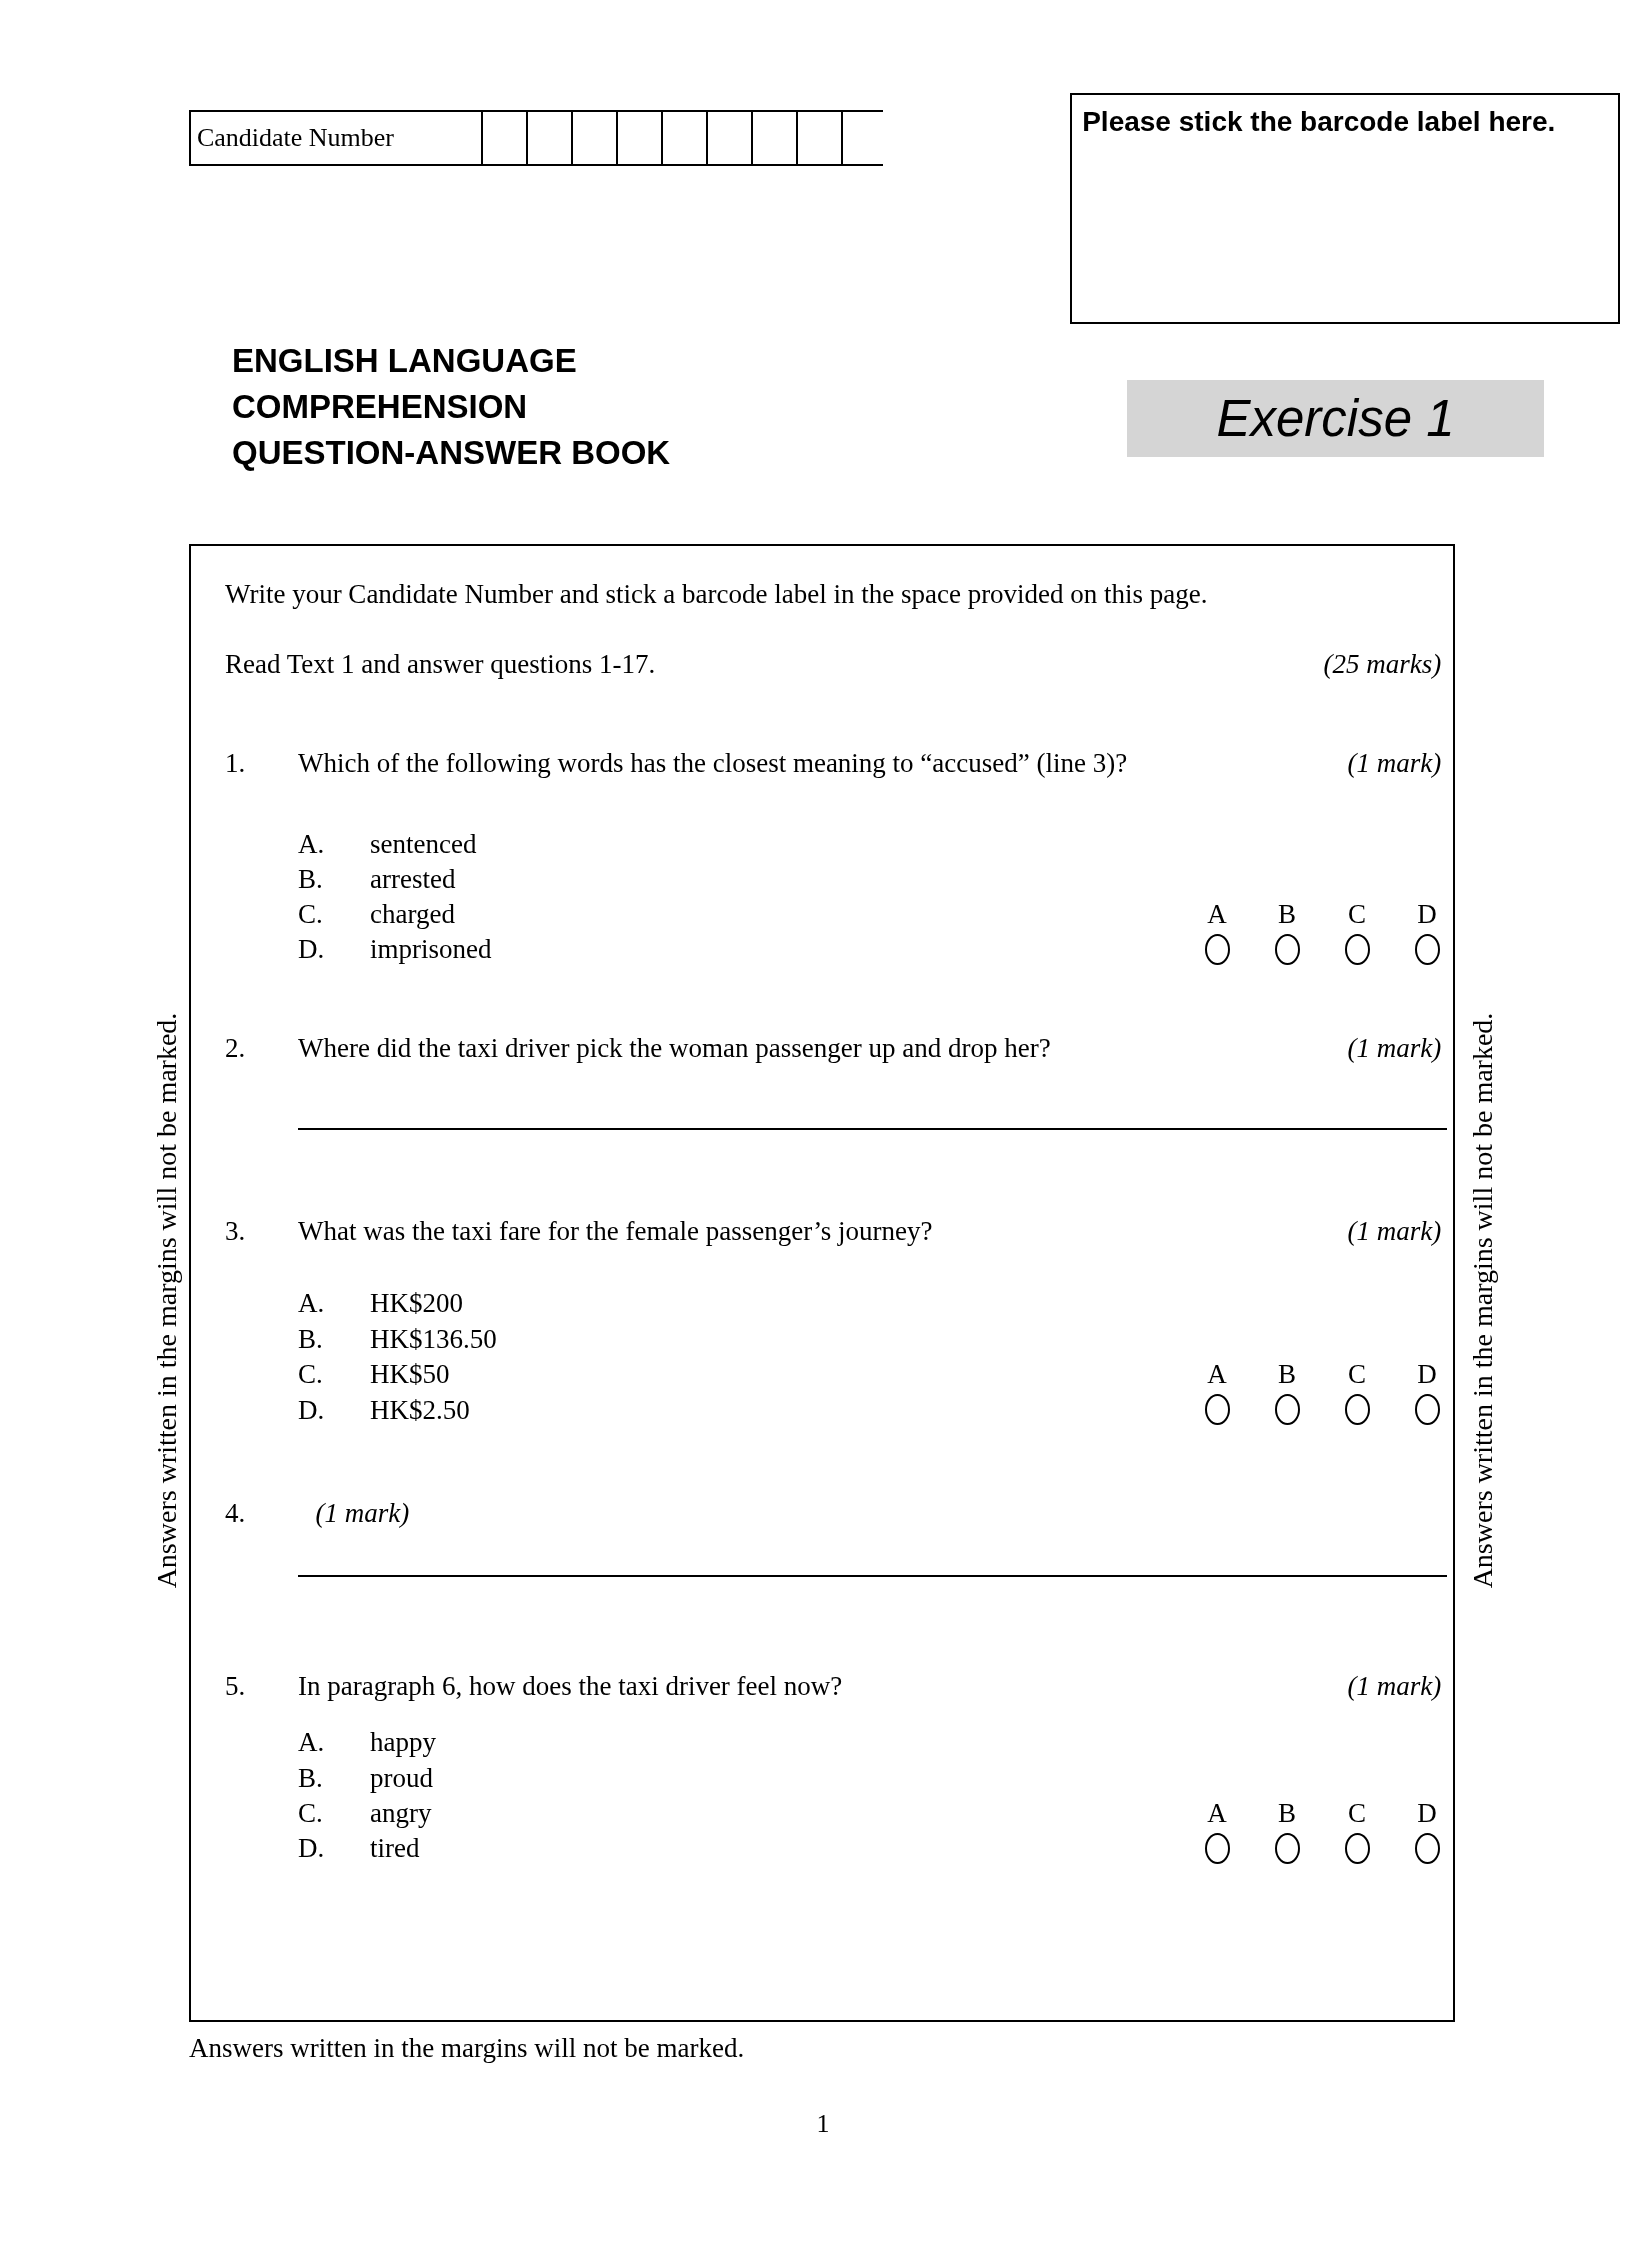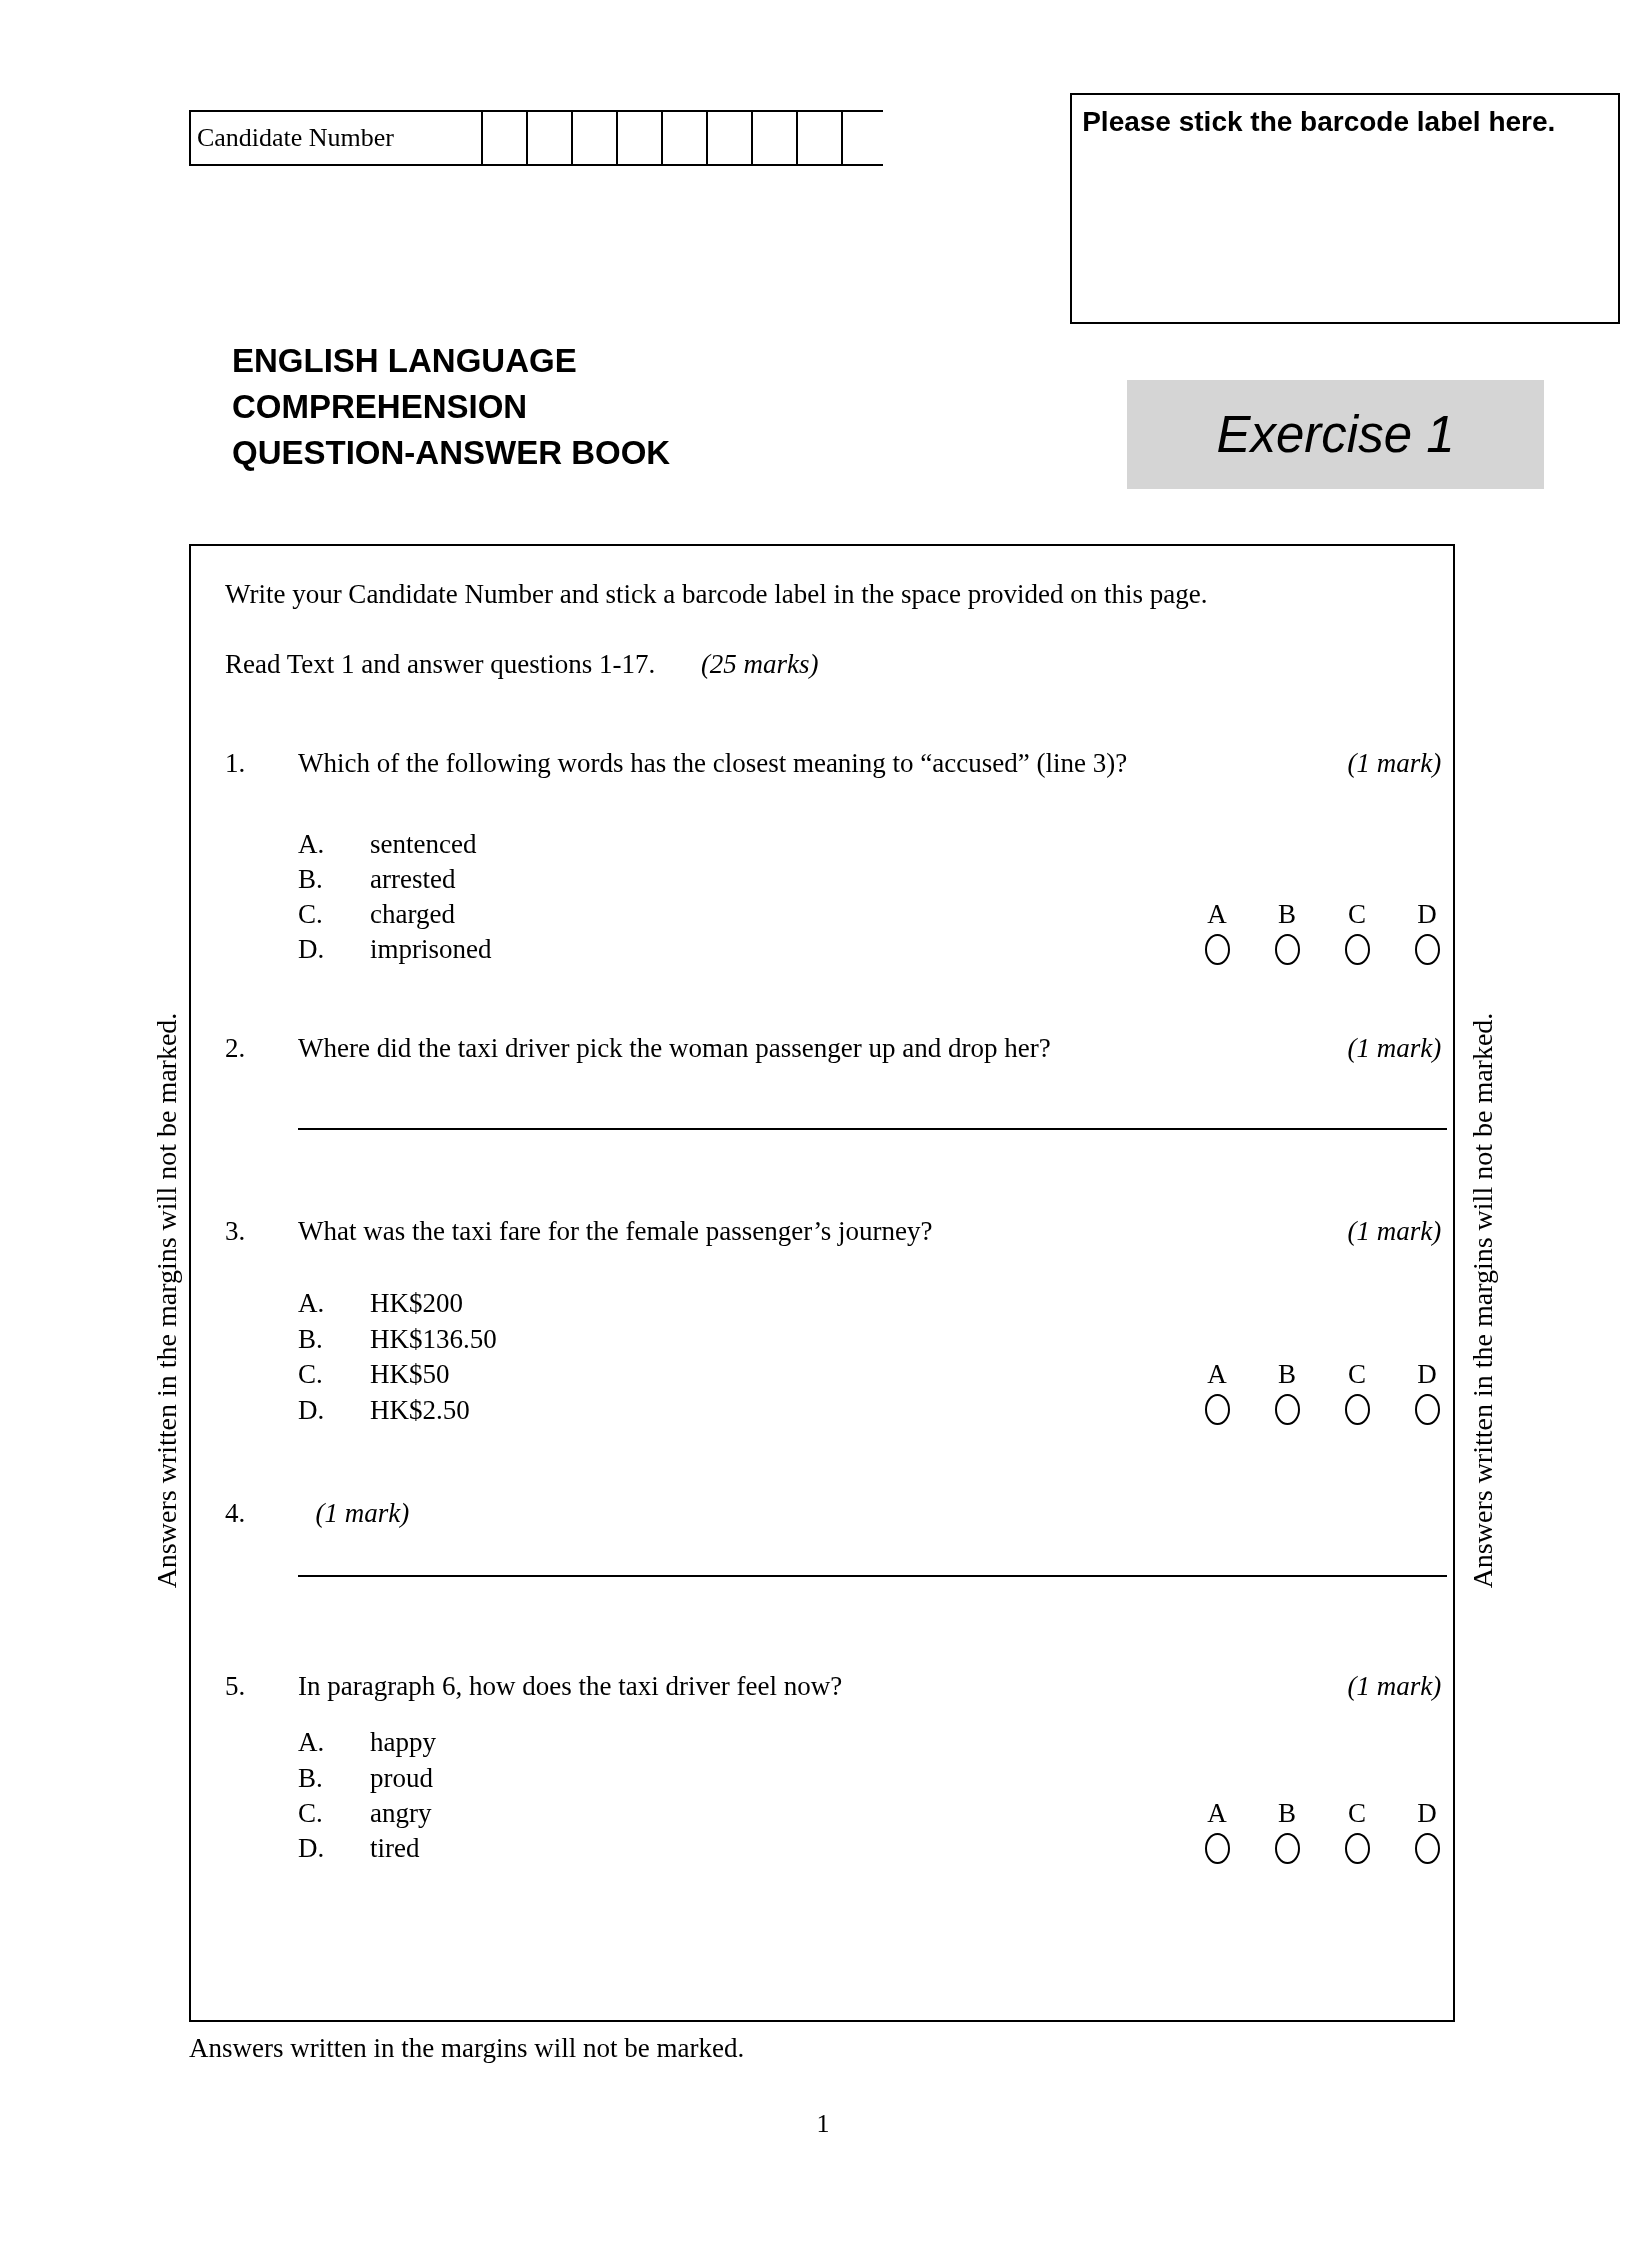--- a/index.html
+++ b/index.html
@@ -37,41 +37,41 @@
 
   
   .doc-title{
     left:232px;top:338px;
     font-family:"Liberation Sans",sans-serif;font-weight:bold;
     font-size:33px;line-height:46px;letter-spacing:0px;white-space:nowrap;
   }
 
   
   .exercise-badge{
-    left:1127px;top:380px;width:417px;height:109px;
+    left:1127px;top:380px;width:417px;height:77px;
     display:flex;align-items:center;justify-content:center;
     font-family:"Liberation Sans",sans-serif;font-style:italic;
     font-size:51px;
     text-align:center;
   }
 
   
   .main-box{
     left:189px;top:544px;width:1266px;height:1478px;
     border:2.2px solid #000;box-sizing:border-box;padding-left:28px;
   }
   .main-box .row{
     position:absolute;left:34px;right:11.7px;
     display:flex;align-items:flex-start;
     font-size:27px;line-height:34px;
   }
   .q-num{width:73px;flex-shrink:0;}
   .q-text{flex:1;}
   .q-mark{font-style:italic;white-space:nowrap;margin-left:17.6px;}
-  .inst-row{justify-content:flex-start;gap:28px;}
+  .inst-row{justify-content:space-between;gap:28px;}
   .marks-total{font-style:italic;white-space:nowrap;margin-left:17.6px;}
 
   .opt-row{
     position:absolute;left:107px;display:flex;
     font-size:27px;line-height:34px;
   }
   .opt-letter{width:72px;flex-shrink:0;}
 
   .answer-grid{
     position:absolute;left:991px;width:278px;

